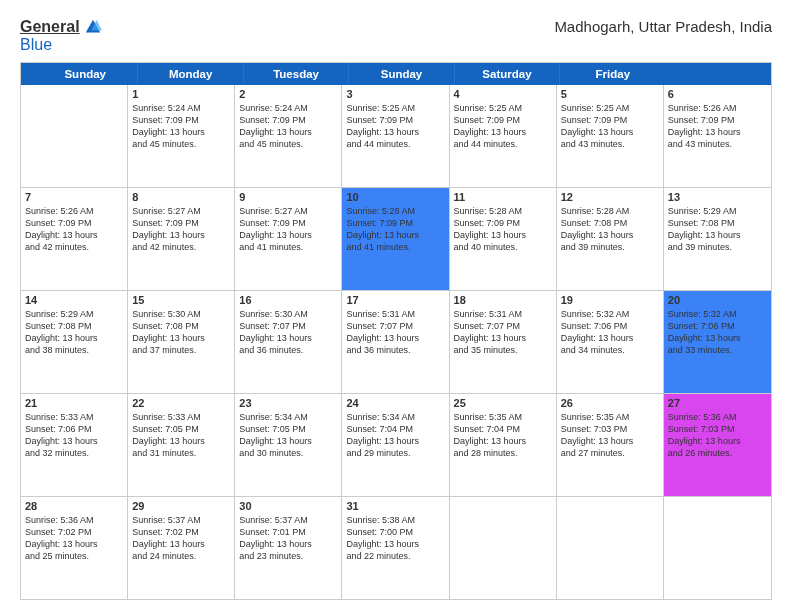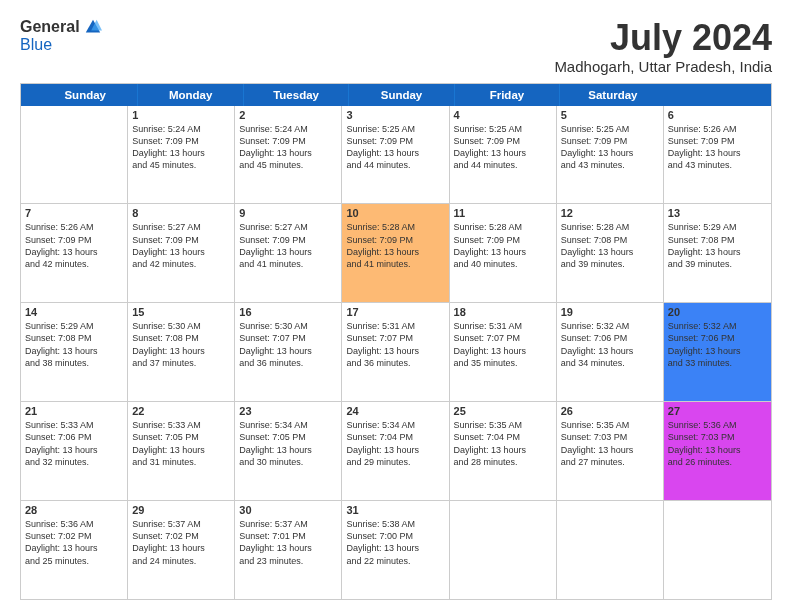--- a/index.html
+++ b/index.html
@@ -30,20 +30,21 @@
     }
     .logo-text {
       display: flex;
       align-items: center;
       gap: 2px;
     }
     .logo-general {
       font-size: 16px;
       font-weight: bold;
       color: #333;
+      text-decoration: underline;
     }
     .logo-blue {
       font-size: 16px;
       font-weight: normal;
       color: #1565c0;
     }
     .logo-icon {
       width: 18px;
       height: 18px;
       margin-left: 2px;
@@ -138,33 +139,32 @@
       <div class="logo-text">
         <span class="logo-general">General</span>
         <svg class="logo-icon" viewBox="0 0 20 20">
           <polygon points="10,2 18,16 2,16" fill="#1565c0"></polygon>
           <polygon points="14,2 20,14 8,14" fill="#42a5f5" opacity="0.7"></polygon>
         </svg>
       </div>
       <span class="logo-blue">Blue</span>
     </div>
     <div class="title-area">
-      <div class="month-title">July 2024</div>
       <div class="subtitle">Madhogarh, Uttar Pradesh, India</div>
     </div>
   </div>
 
   <div class="calendar">
     <div class="cal-header">
     <div class="cal-header-cell">Sunday</div>
         <div class="cal-header-cell">Monday</div>
         <div class="cal-header-cell">Tuesday</div>
         <div class="cal-header-cell">Sunday</div>
+        <div class="cal-header-cell">Saturday</div>
         <div class="cal-header-cell">Friday</div>
-        <div class="cal-header-cell">Saturday</div>
       </div>
     <div class="cal-body">
     <div class="cal-row">
           <div class="cal-cell empty" style="background: rgb(255, 255, 255);"></div>
           <div class="cal-cell" style="background: rgb(255, 255, 255);">
             <div class="day-num">1</div>
             <div class="cell-info">Sunrise: 5:24 AM<br>Sunset: 7:09 PM<br>Daylight: 13 hours<br>and 45 minutes.</div>
           </div>
           <div class="cal-cell" style="background: rgb(255, 255, 255);">
             <div class="day-num">2</div>
@@ -193,21 +193,21 @@
             <div class="cell-info">Sunrise: 5:26 AM<br>Sunset: 7:09 PM<br>Daylight: 13 hours<br>and 42 minutes.</div>
           </div>
           <div class="cal-cell shaded" style="background: rgb(255, 255, 255);">
             <div class="day-num">8</div>
             <div class="cell-info">Sunrise: 5:27 AM<br>Sunset: 7:09 PM<br>Daylight: 13 hours<br>and 42 minutes.</div>
           </div>
           <div class="cal-cell shaded" style="background: rgb(255, 255, 255);">
             <div class="day-num">9</div>
             <div class="cell-info">Sunrise: 5:27 AM<br>Sunset: 7:09 PM<br>Daylight: 13 hours<br>and 41 minutes.</div>
           </div>
-          <div class="cal-cell shaded" style="background: #fdba74;">
+          <div class="cal-cell shaded" style="background: #3b82f6;">
             <div class="day-num">10</div>
             <div class="cell-info">Sunrise: 5:28 AM<br>Sunset: 7:09 PM<br>Daylight: 13 hours<br>and 41 minutes.</div>
           </div>
           <div class="cal-cell shaded" style="background: rgb(255, 255, 255);">
             <div class="day-num">11</div>
             <div class="cell-info">Sunrise: 5:28 AM<br>Sunset: 7:09 PM<br>Daylight: 13 hours<br>and 40 minutes.</div>
           </div>
           <div class="cal-cell shaded" style="background: rgb(255, 255, 255);">
             <div class="day-num">12</div>
             <div class="cell-info">Sunrise: 5:28 AM<br>Sunset: 7:08 PM<br>Daylight: 13 hours<br>and 39 minutes.</div>

